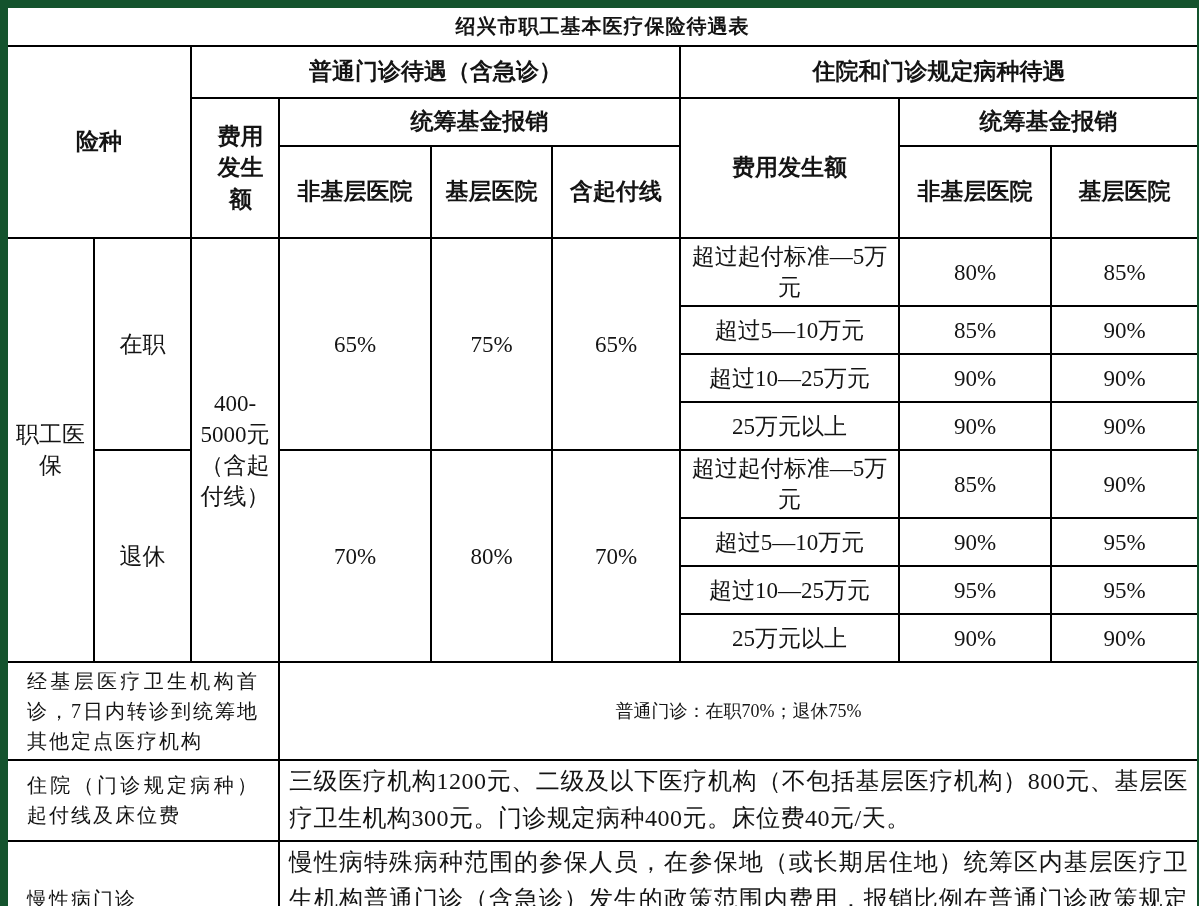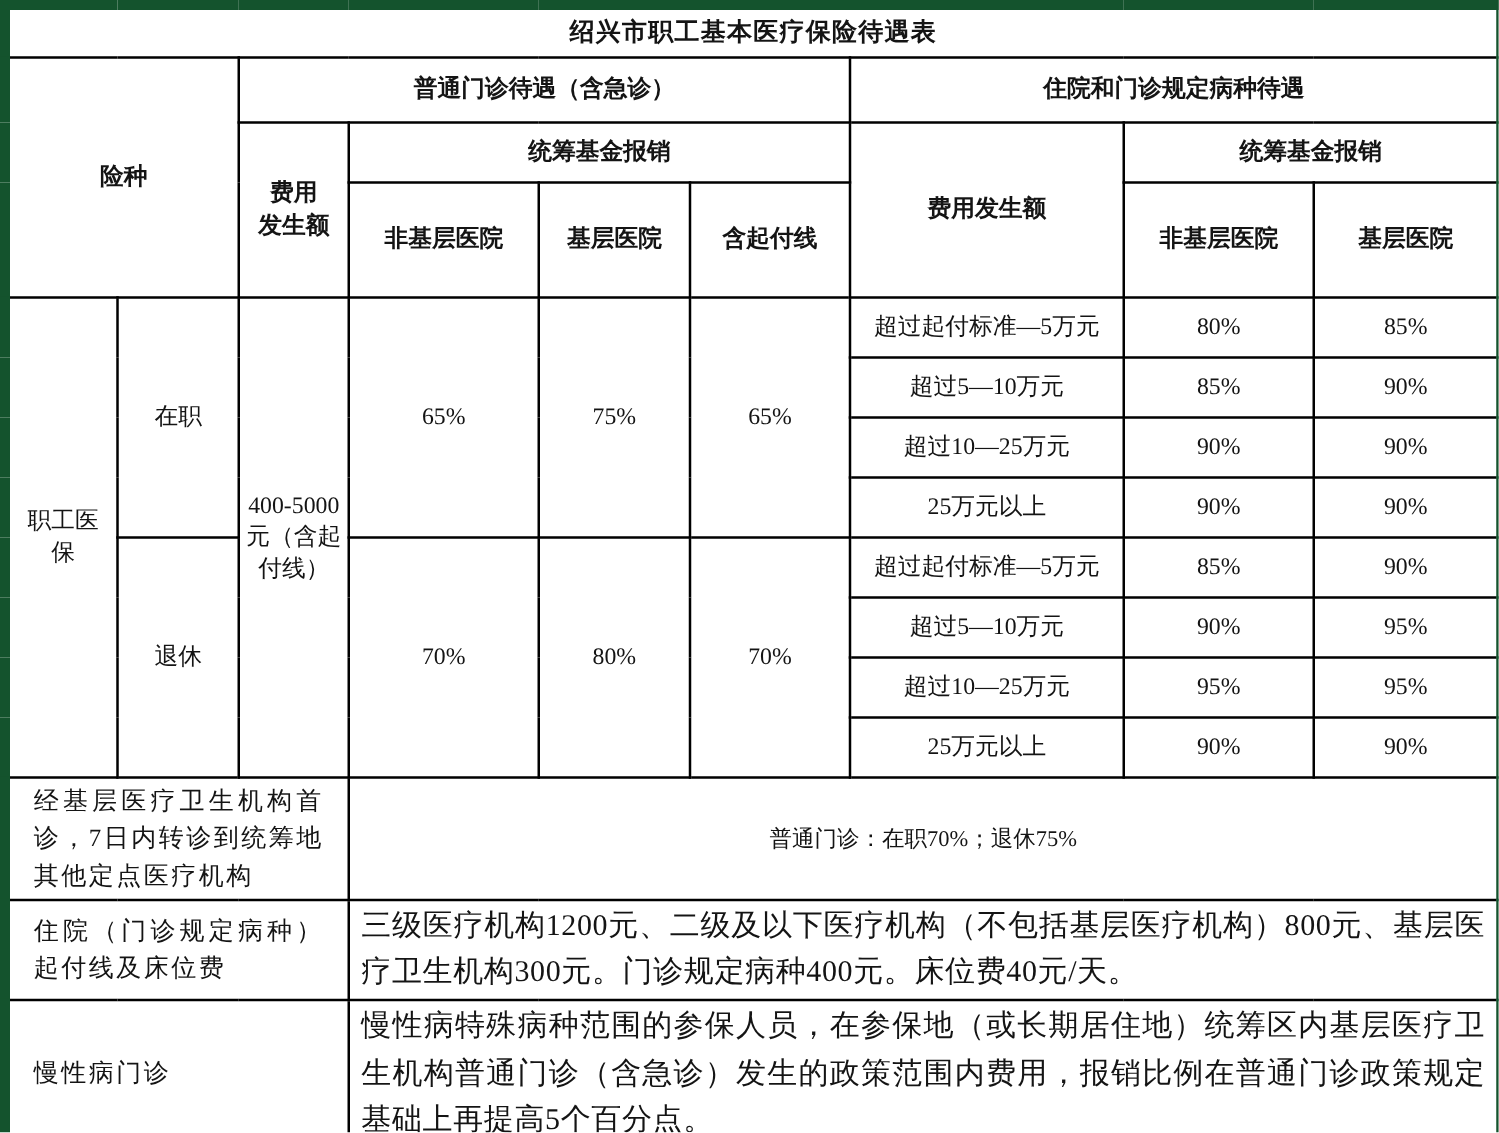--- a/index.html
+++ b/index.html
@@ -19,32 +19,32 @@
     border-collapse: collapse;
     table-layout: fixed;
     width: 1199px;
     border: 8px solid #14532d;
   }
   td {
     border: 2px solid #000;
     text-align: center;
     vertical-align: middle;
     padding: 2px 5px;
-    font-size: 19px;
+    font-size: 23px;
     line-height: 1.35;
     overflow: hidden;
     word-break: normal;
   }
   .b { font-weight: bold; }
   .title-cell {
     font-weight: bold;
     font-size: 20px;
     letter-spacing: 1px;
   }
-  .pre { white-space: pre-line; }
+  .pre { white-space: pre-line; padding-left: 16px; }
   .w3 { display: inline-block; width: 3.05em; }
   .note-label {
     text-align: justify;
     font-size: 20px;
     letter-spacing: 2px;
     padding: 2px 19px;
     line-height: 1.5;
   }
   .note-value {
     text-align: justify;

